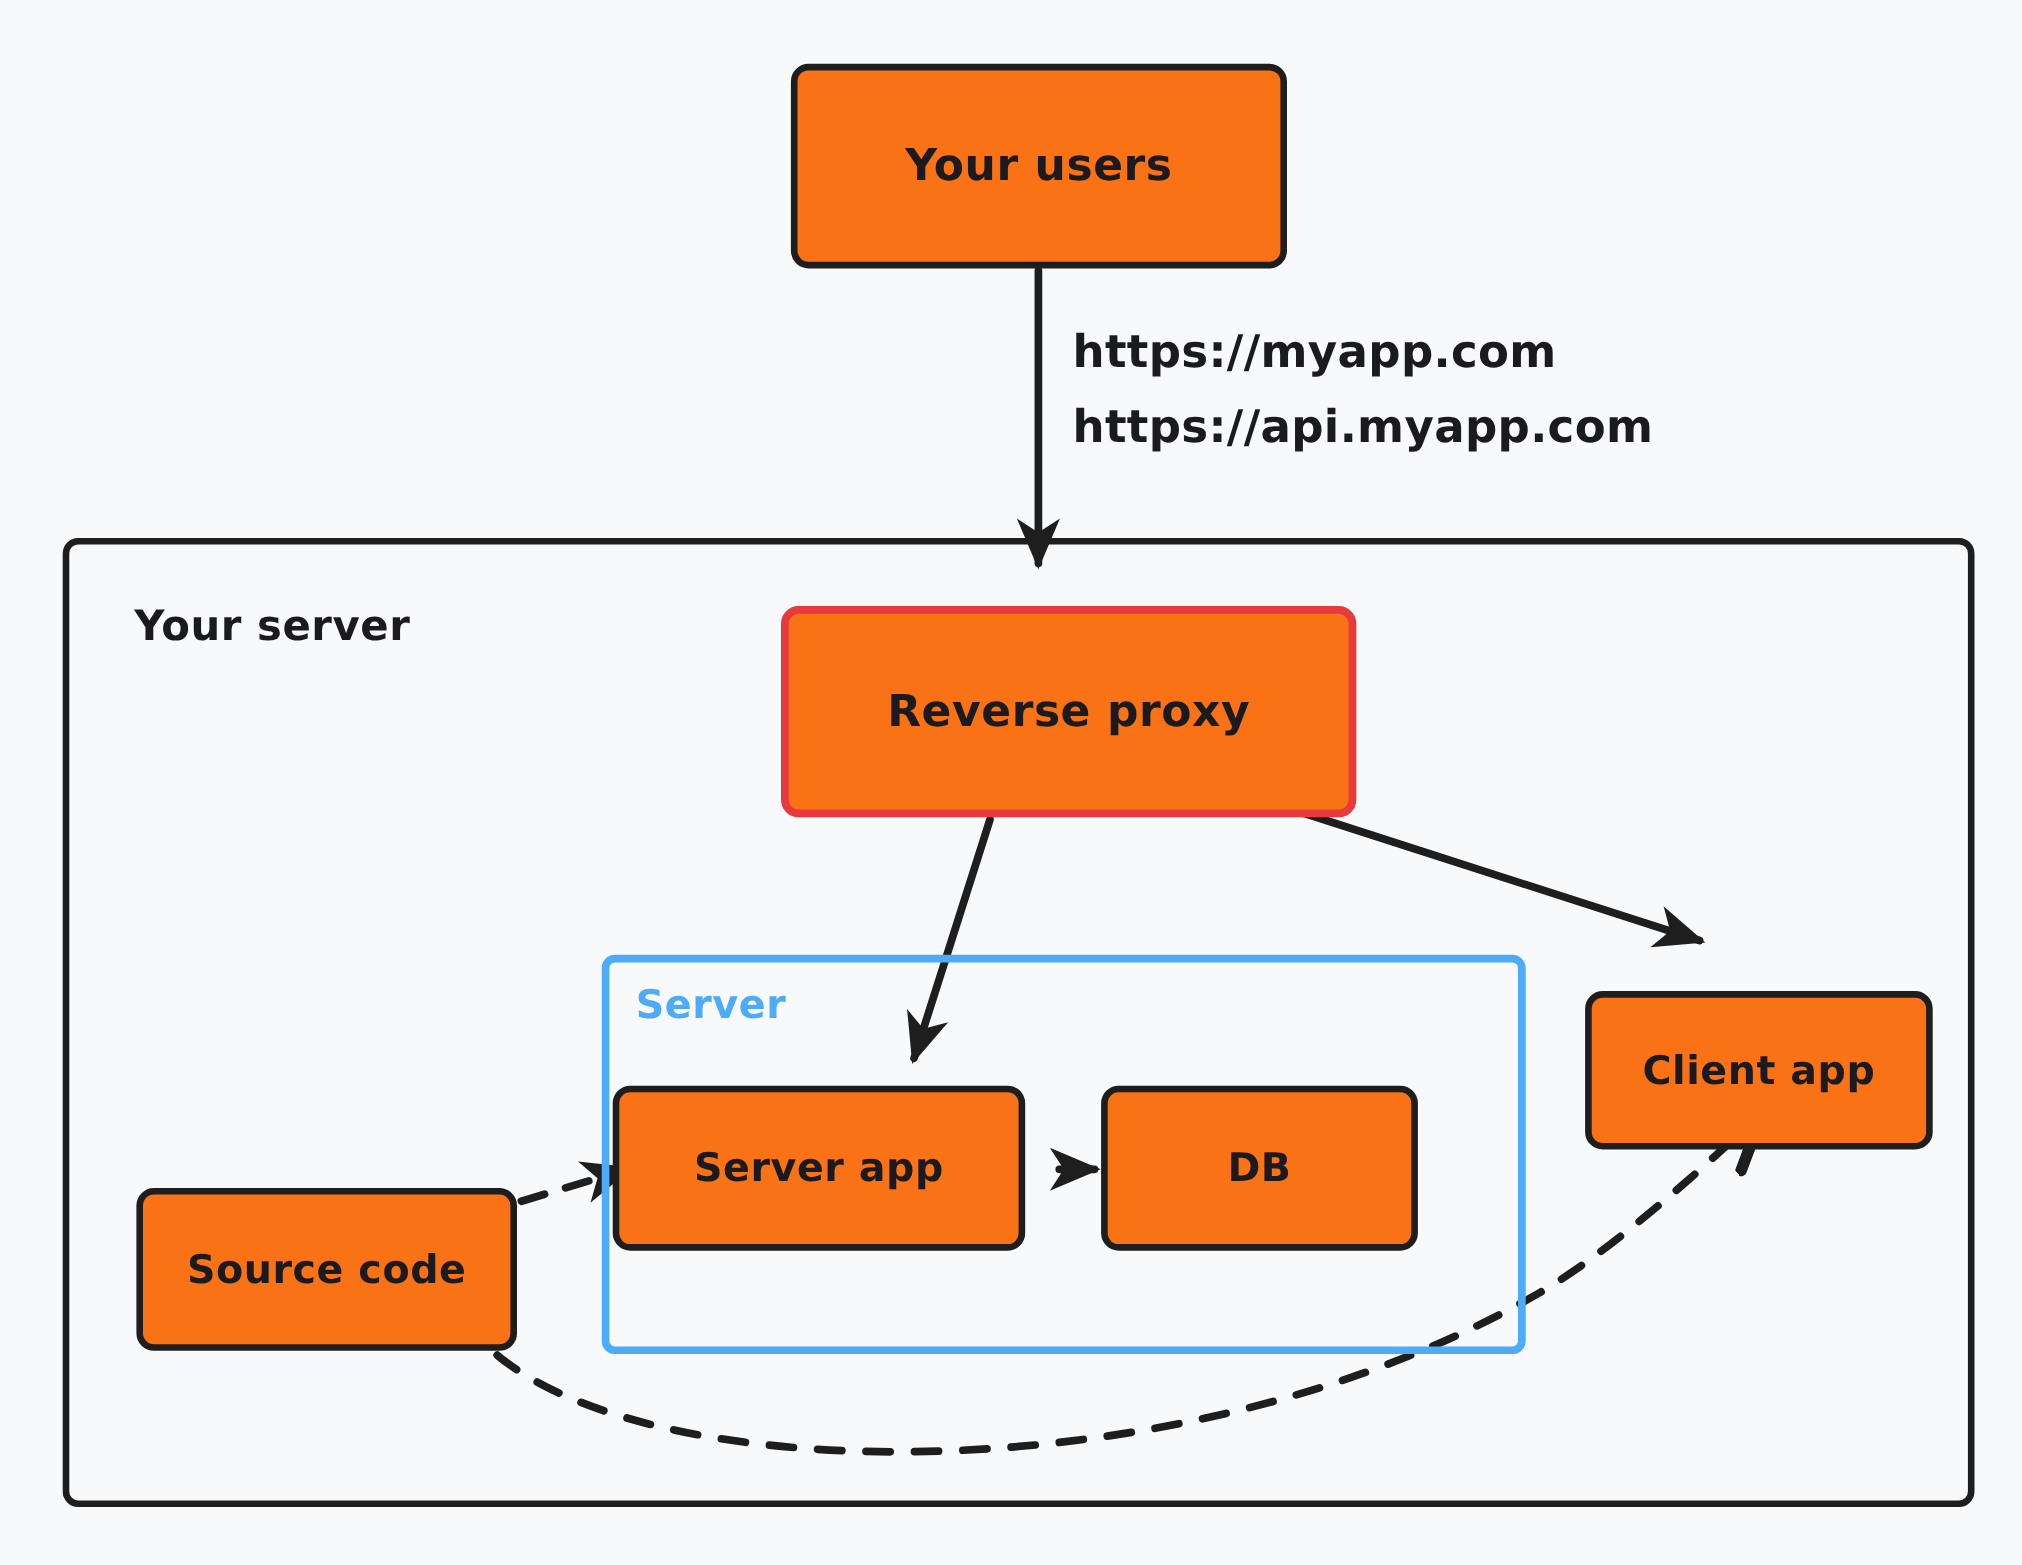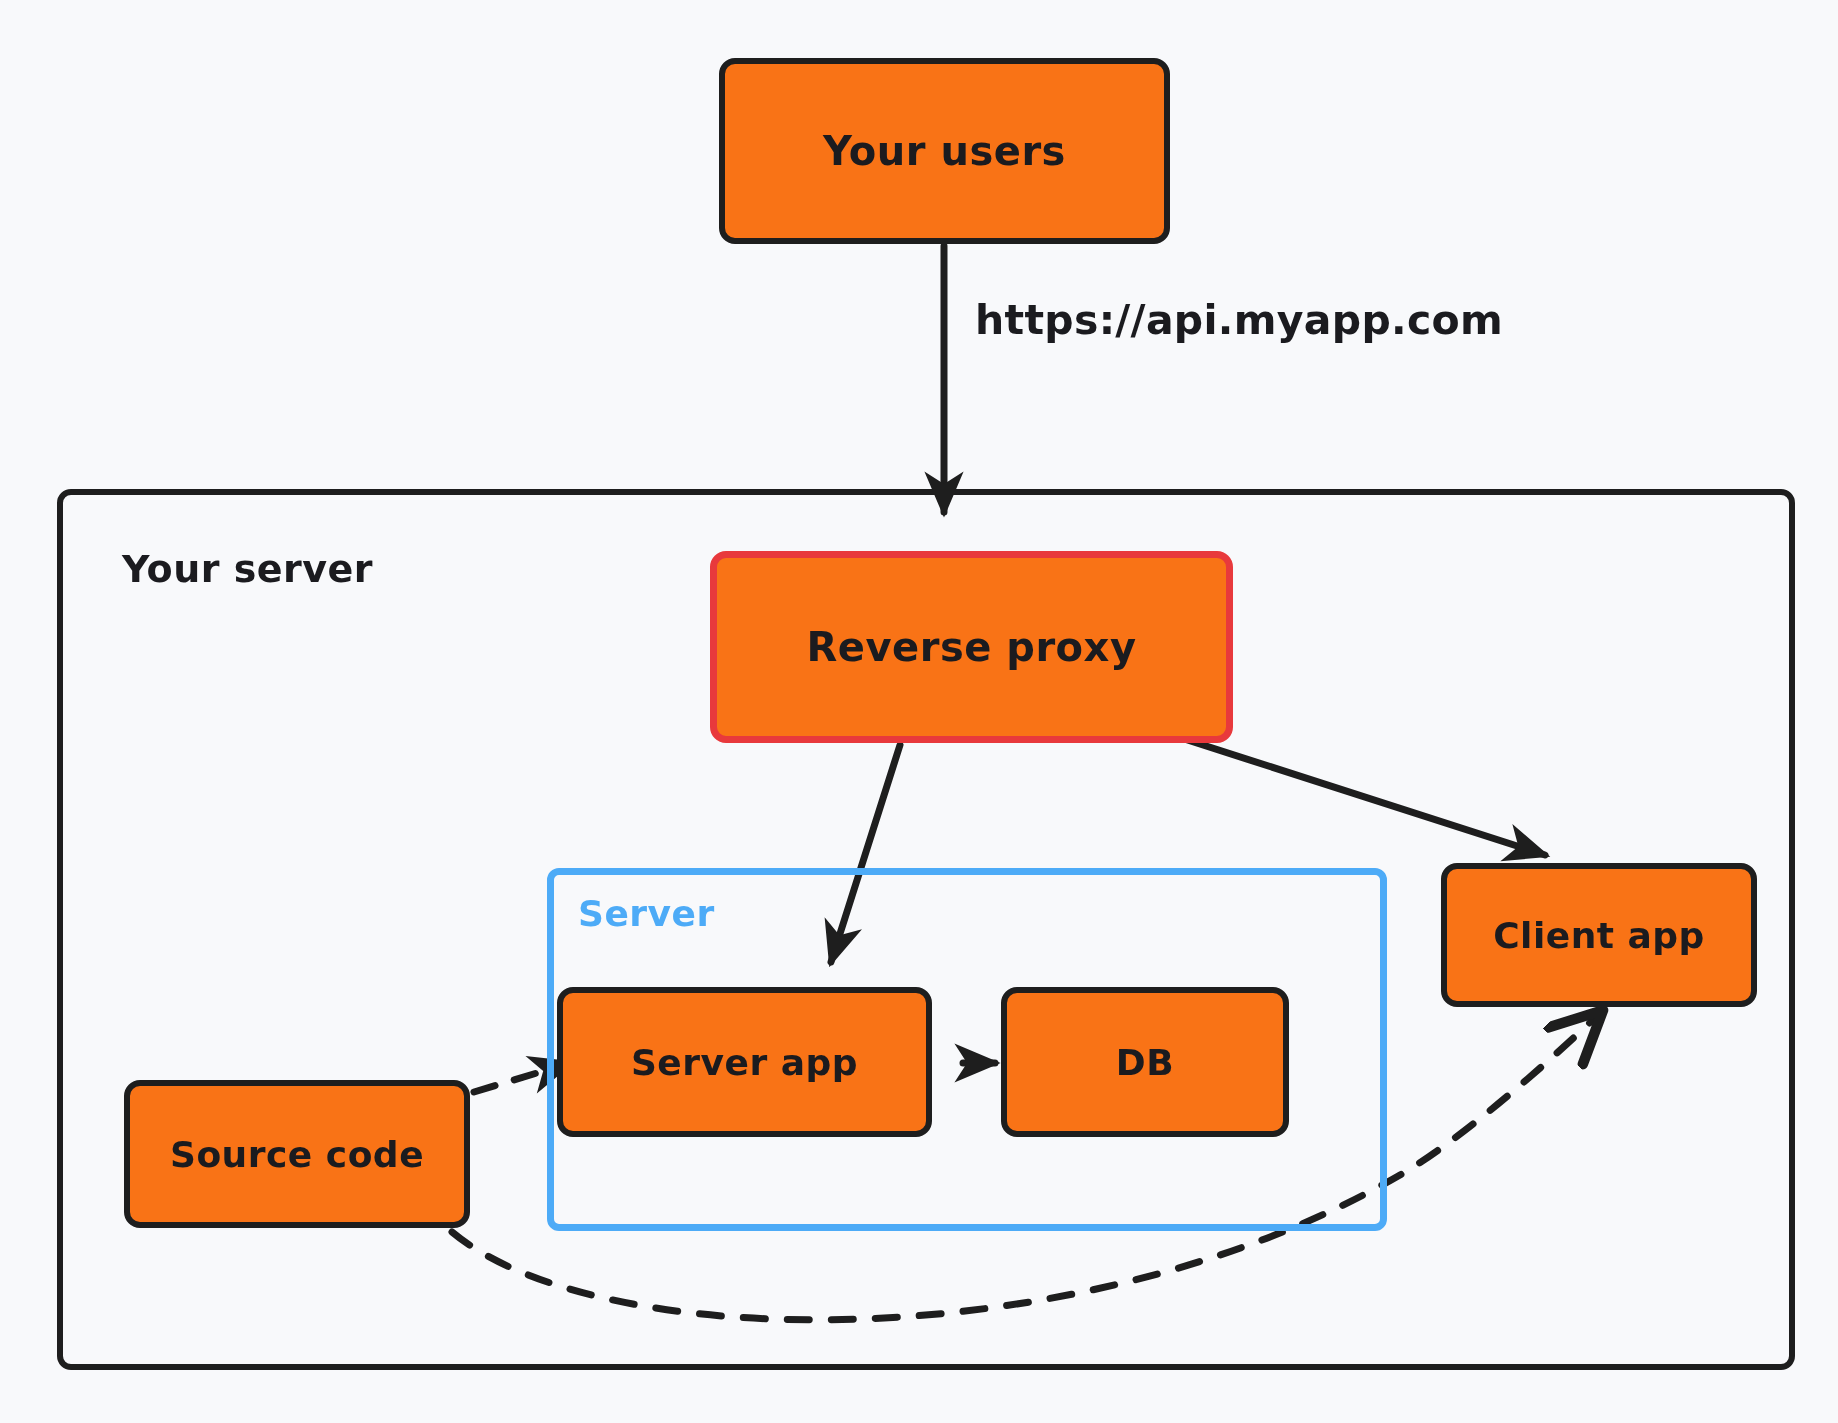--- a/index.html
+++ b/index.html
@@ -111,21 +111,21 @@
     left: 1001px;
     top: 987px;
     width: 288px;
     height: 150px;
     border: 6px solid #1e1e1e;
   }
   #db-node .node-label { font-size: 36px; }
 
   #clientapp-node {
     left: 1441px;
-    top: 863px;
+    top: 901px;
     width: 316px;
     height: 144px;
     border: 6px solid #1e1e1e;
   }
   #clientapp-node .node-label { font-size: 36px; }
 
   #sourcecode-node {
     left: 124px;
     top: 1080px;
     width: 346px;
@@ -196,20 +196,21 @@
   <div class="node-label" id="server-container-label">Your server</div>
 
   <div class="node" id="docker-container"></div>
   <div id="docker-container-label">Server</div>
 
   <div class="node" id="users-node">
     <span class="node-label">Your users</span>
   </div>
 
   <div id="url-annotations">
+    <span class="url-line">https://myapp.com</span>
     <span class="url-line">https://api.myapp.com</span>
   </div>
 
   <div class="node" id="proxy-node">
     <span class="node-label">Reverse proxy</span>
   </div>
 
   <div class="node" id="serverapp-node">
     <span class="node-label">Server app</span>
   </div>

